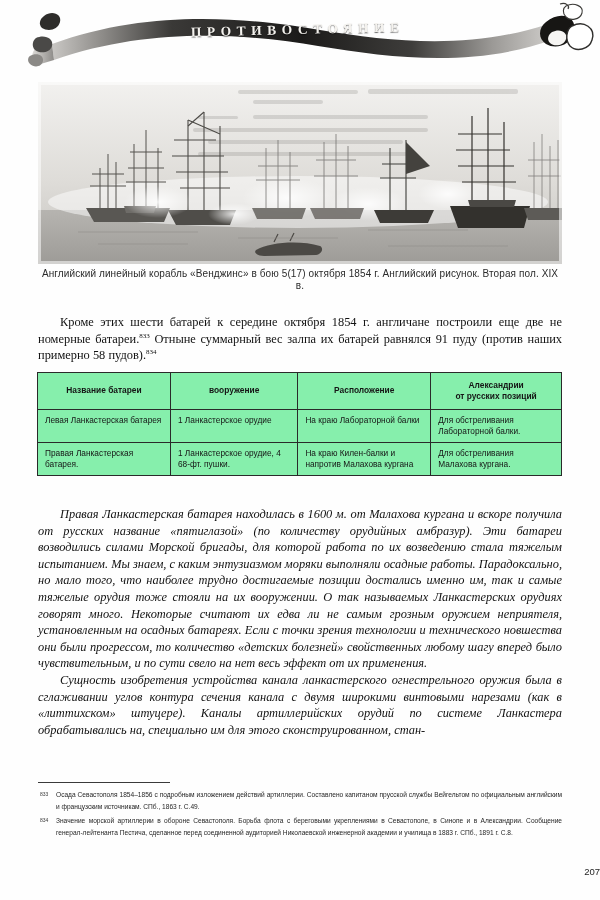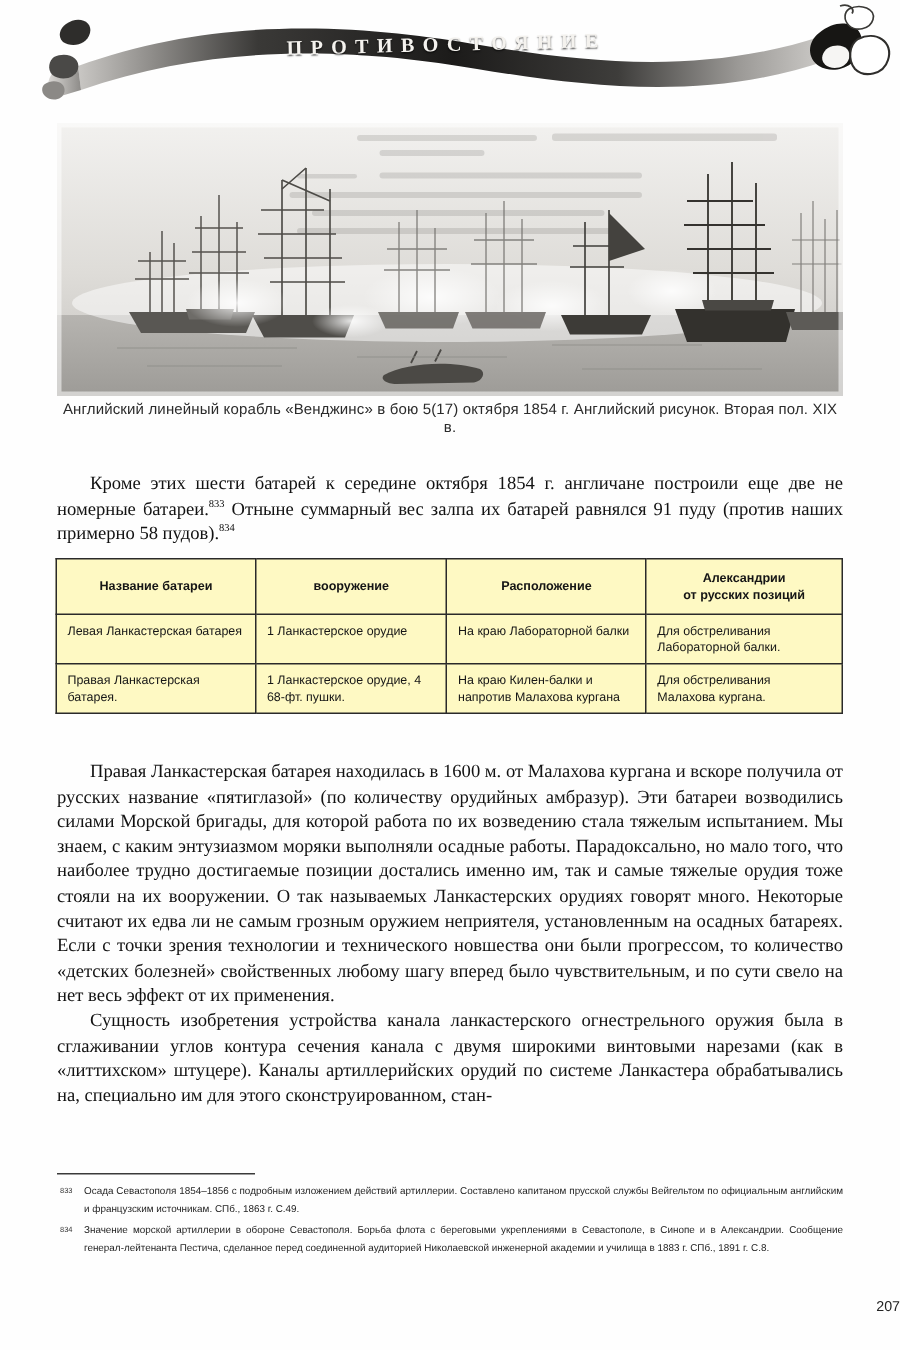--- a/index.html
+++ b/index.html
@@ -90,39 +90,39 @@
     position: absolute;
     left: 38px;
     width: 524px;
     font-family: "Liberation Serif", serif;
     font-size: 12.4px;
     line-height: 16.6px;
     text-align: justify;
     color: #121212;
   }
   .intro-para { top: 314px; }
-  .main-para  { top: 506px; }
+  .main-para  { top: 506px; font-style: italic; }
   .p-indent { text-indent: 22px; }
   sup {
     font-size: 7px;
     vertical-align: super;
     line-height: 0;
   }
 
   
   .battery-table {
     position: absolute;
     left: 37px;
     top: 372px;
     width: 525px;
     border-collapse: collapse;
     font-family: "Liberation Sans", sans-serif;
     font-size: 8.3px;
     color: #151515;
-    background: #fef9c3;
+    background: #86efac;
   }
   .battery-table th,
   .battery-table td {
     border: 1px solid #2a2a2a;
     padding: 5px 7px;
     vertical-align: top;
     line-height: 1.34;
   }
   .battery-table th {
     text-align: center;

